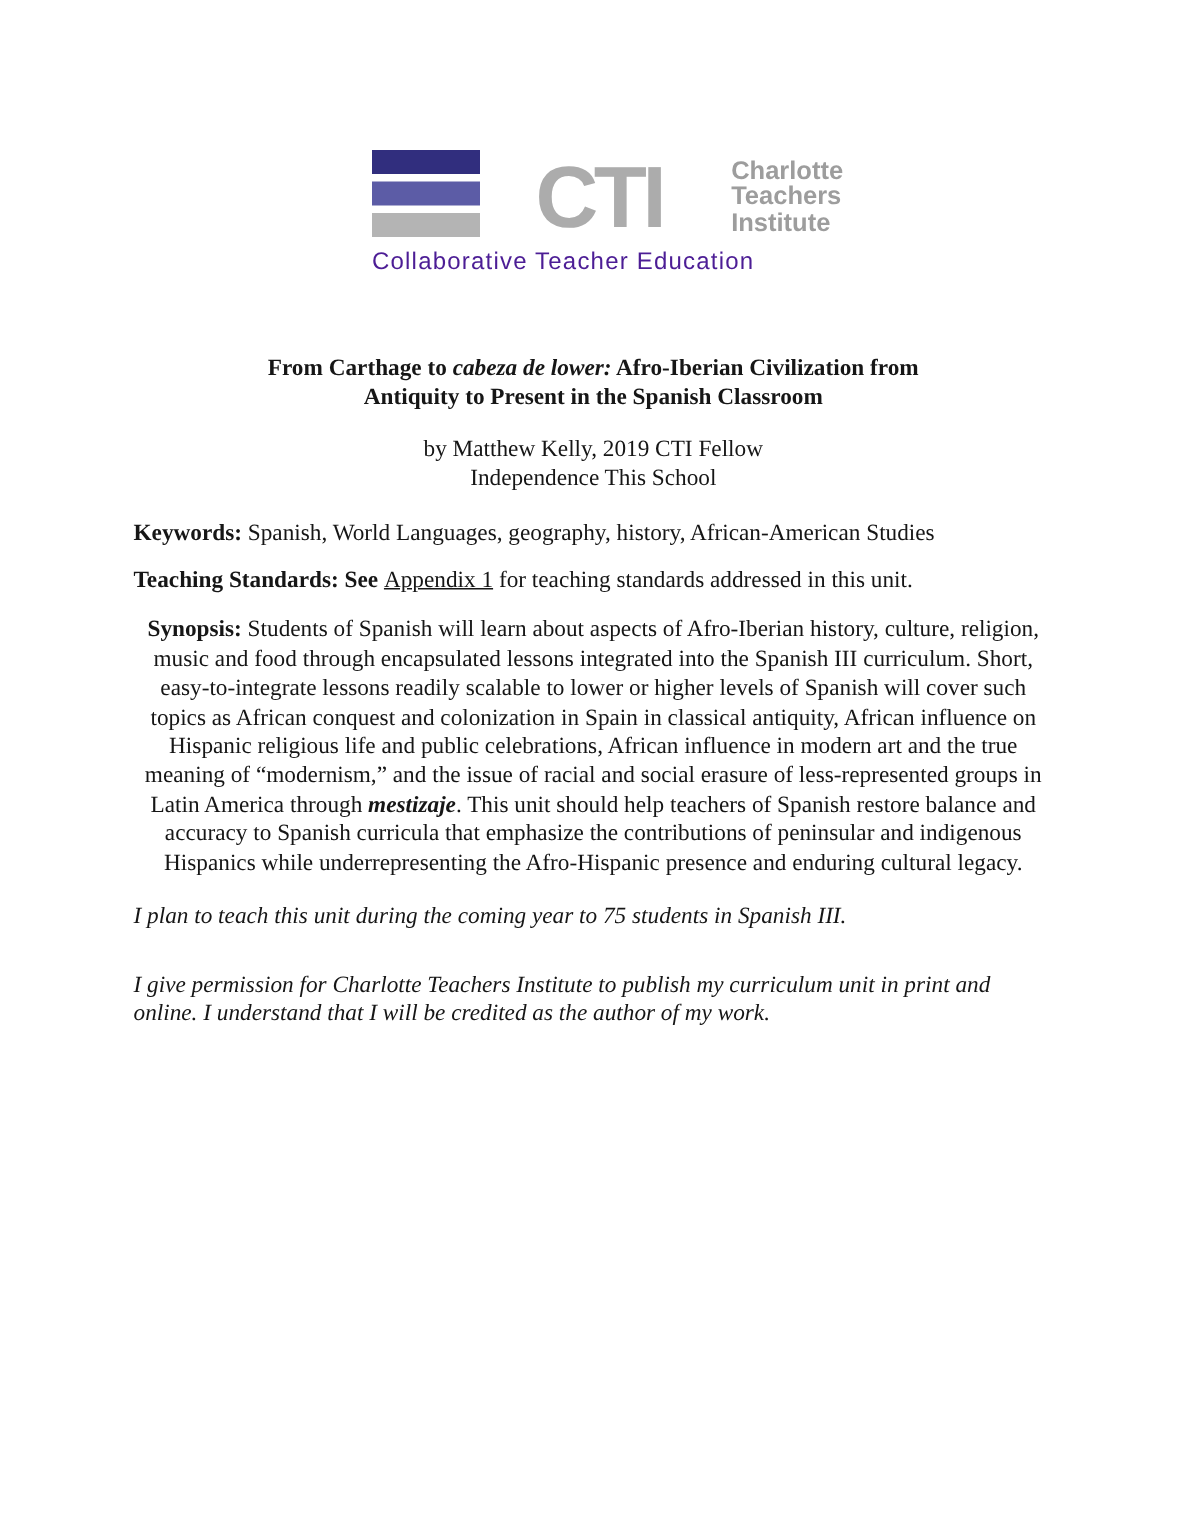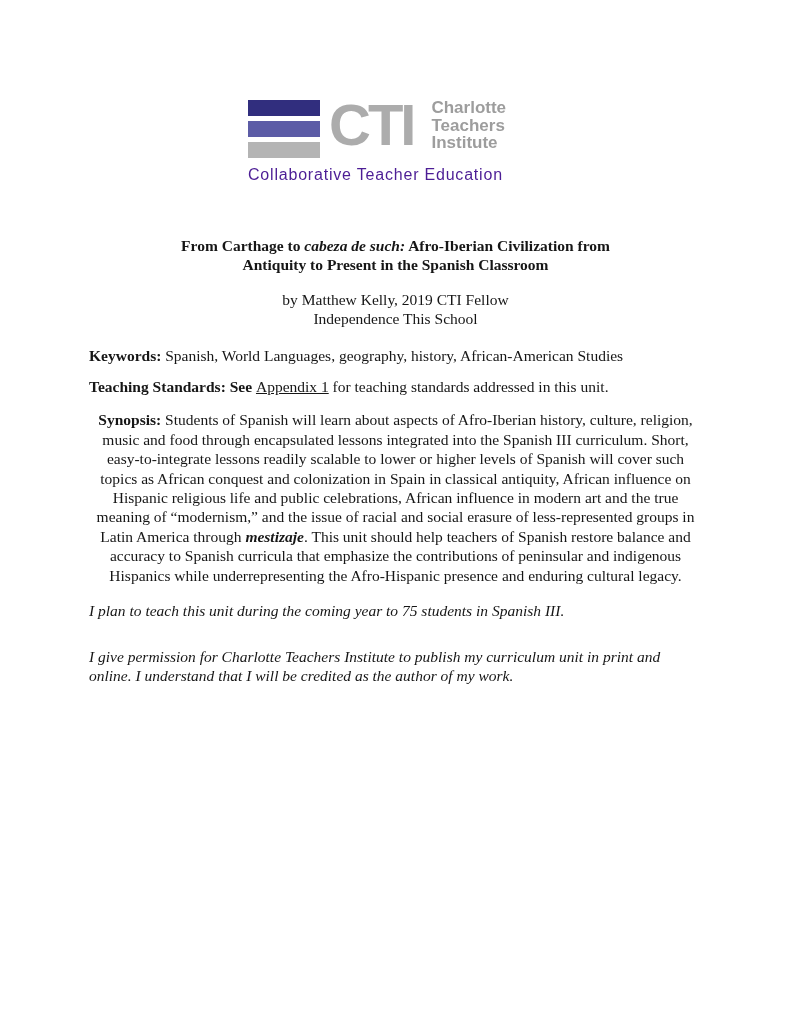--- a/index.html
+++ b/index.html
@@ -7,21 +7,21 @@
     position:relative;
     width:791px; height:1024px;
     background:#ffffff;
     font-family:"Liberation Serif","DejaVu Serif",serif;
     color:#161616;
     overflow:hidden;
   }
 
   
   .logo { position:absolute; left:248px; top:98px; }
-  .logo-row { display:flex; align-items:flex-start; }
+  .logo-row { display:flex; align-items:center;gap:28px; }
   .bars { display:flex; flex-direction:column; margin-top:2px; }
   .bar { width:72px; height:16px; margin-bottom:5px; }
   .cti-wordmark {
     font-family:"Liberation Sans","DejaVu Sans",sans-serif;
     font-weight:bold; font-size:58px; line-height:50px;
     letter-spacing:-3px; margin-left:9px; margin-top:2px;
   }
   .names {
     font-family:"Liberation Sans","DejaVu Sans",sans-serif;
     font-weight:bold; font-size:17px; line-height:17.5px;
@@ -69,21 +69,21 @@
         <div>Teachers</div>
         <div>Institute</div>
       </div>
     </div>
     <div class="tagline" style="color: #4c1d95;">Collaborative Teacher Education</div>
   </div>
 
   <div class="content">
 
     <p class="title centered">
-      <span>From Carthage to </span><span class="bi">cabeza de such:</span><span> Afro-Iberian Civilization from</span><br>
+      <span>From Carthage to </span><span class="bi">cabeza de lower:</span><span> Afro-Iberian Civilization from</span><br>
       <span>Antiquity to Present in the Spanish Classroom</span>
     </p>
 
     <p class="byline centered">
       <span>by Matthew Kelly, 2019 CTI Fellow</span><br>
       <span>Independence This School</span>
     </p>
 
 
     <p class="keywords">

